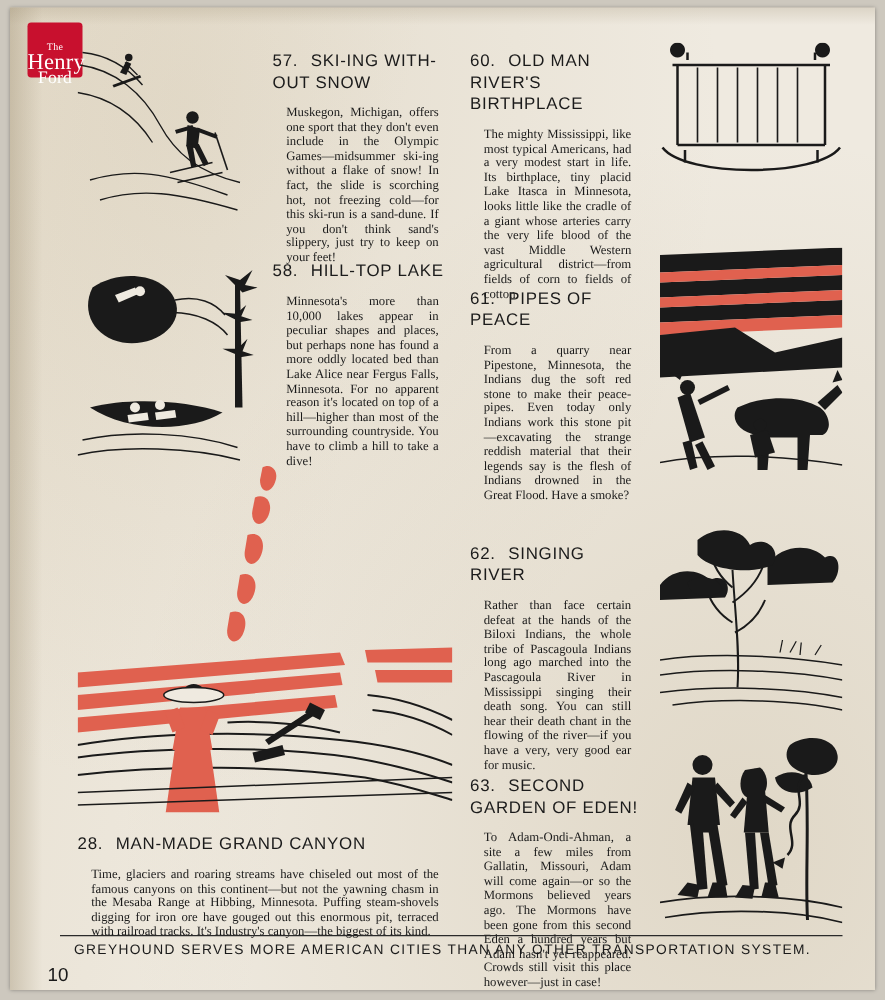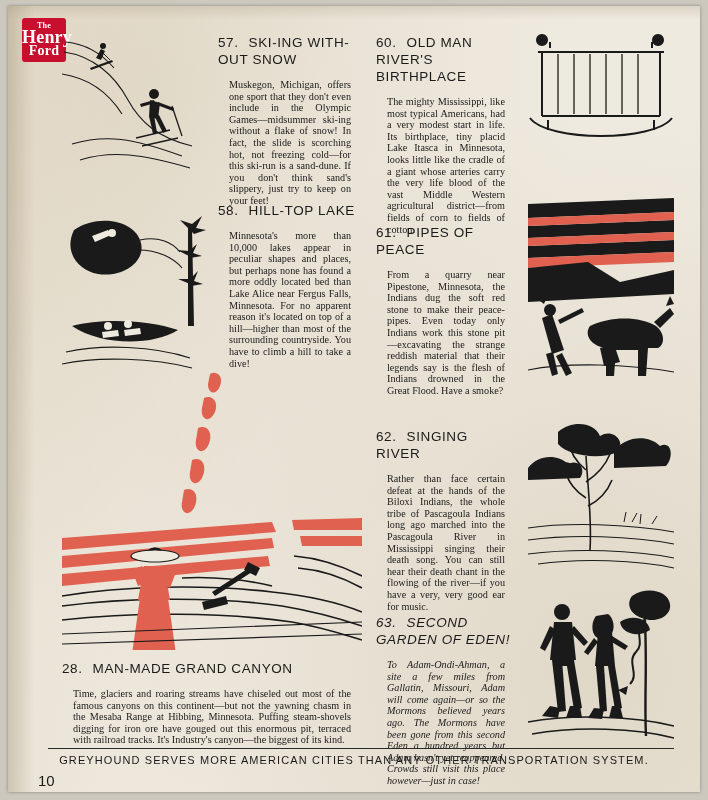--- a/index.html
+++ b/index.html
@@ -58,23 +58,23 @@
     left: 14px;
     top: 12px;
     width: 44px;
     height: 44px;
     background: #c8102e;
     border-radius: 3px;
     color: #fff;
     font-family: "Liberation Serif", serif;
     font-size: 13px;
     line-height: 13px;
-    font-weight: bold;
+    font-weight: normal;
     text-align: center;
-    padding-top: 3px;
+    padding-top: 15px;
     box-sizing: border-box;
     letter-spacing: 0.2px;
   }
   .logo .the { font-size: 8px; display: block; line-height: 9px; }
   .logo .henry { display: block; font-size: 18px; line-height: 14px; }
   .logo .ford { display: block; font-size: 14px; line-height: 14px; }
 
   
   .content {
     position: absolute;
@@ -87,21 +87,21 @@
   .col-left  { position: absolute; left: 0px;   top: 0; width: 300px; }
   .col-right { position: absolute; left: 314px; top: 0; width: 298px; }
 
   .entry { position: relative; }
   .entry-title {
     font-family: "Liberation Sans", sans-serif;
     font-size: 13.5px;
     letter-spacing: 0.6px;
     color: #1b1b1b;
     font-weight: 400;
-    margin: 4px 0 6px 0;
+    margin: 10px 0 6px 0;
     line-height: 17px;
   }
   .entry-title .num { margin-right: 10px; }
   .entry-body {
     font-family: "Liberation Serif", serif;
     font-size: 10.2px;
     line-height: 11.6px;
     color: #1a1a1a;
     text-align: justify;
     margin: 11px;
@@ -444,21 +444,21 @@
               <g class="inkline" stroke-width="1">
                 <path d="M96 112 l2 -10"></path>
                 <path d="M104 112 l5 -9"></path>
                 <path d="M112 114 l1 -10"></path>
                 <path d="M124 114 l5 -8"></path>
               </g>
             </svg>
           </div>
         </div>
 
-        <div class="entry" style="position:absolute;top:556px;left:0;width:298px;height:170px;font-style:italic;">
+        <div class="entry" style="position:absolute;top:556px;left:0;width:298px;height:170px;">
           <div style="position:absolute;left:0;top:24px;width:140px;">
             <div class="entry-title">
               <span class="num">63.</span><span>SECOND GARDEN OF EDEN!</span>
             </div>
             <p class="entry-body">To Adam-Ondi-Ahman, a site a few miles from Gallatin, Missouri, Adam will come again—or so the Mormons believed years ago. The Mormons have been gone from this second Eden a hundred years but Adam hasn't yet reappeared. Crowds still visit this place however—just in case!</p>
           </div>
           <div class="art" style="position:absolute;left:152px;top:0;width:146px;height:160px;">
             <svg viewBox="0 0 146 160" width="146" height="160">
 
               <g class="inkline" stroke-width="2.4">

